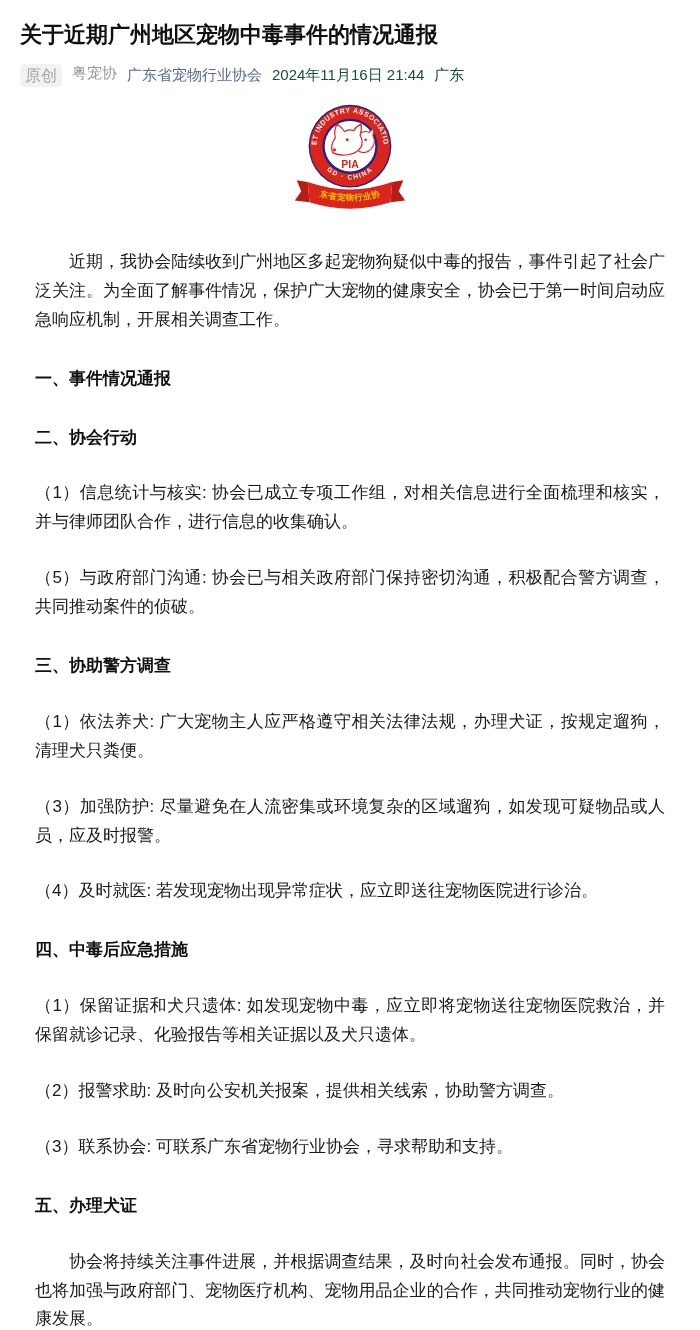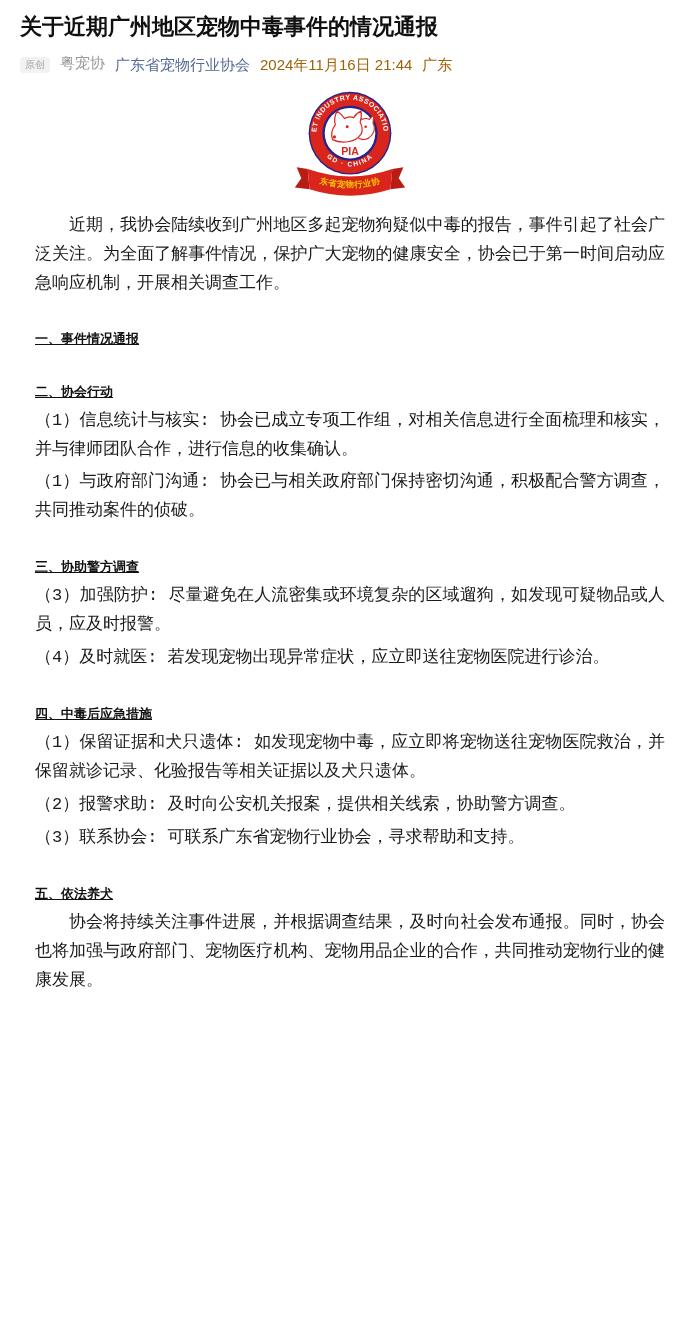--- a/index.html
+++ b/index.html
@@ -13,67 +13,66 @@
     -webkit-font-smoothing: antialiased;
   }
   .article { padding: 12px 20px 0 20px; }
 
   
   .title {
     font-size: 22px;
     line-height: 1.4;
     font-weight: 700;
     color: #101010;
-    margin: 0 0 13px 0;
+    margin: 8px 0 13px 0;
   }
   .meta {
     display: flex;
     align-items: center;
     gap: 10px;
     font-size: 15px;
     line-height: 1.2;
     white-space: nowrap;
   }
   .badge {
     background: #f2f2f2;
     color: #a5a5a5;
-    font-size: 10px;
+    font-size: 16px;
     padding: 2px 5px;
     border-radius: 4px;
   }
   .author { color: #9a9a9a; font-family: Liberation Mono, monospace; }
   .account { color: #576b95; text-decoration: none; cursor: pointer; }
-  .datetime, .location { color: #a16207; text-align: center; }
+  .datetime, .location { color: #14532d; text-align: center; }
 
   
   .logo-row { text-align: center; margin: 16px 0 0 0; }
   .logo-row svg { display: inline-block; }
 
   
   .content {
     padding: 0 15px;
     font-size: 17px;
     line-height: 1.7;
     color: #1a1a1a;
     text-align: justify;
   }
-  .content p { margin: 4px 0; font-family: Liberation Mono, monospace; }
+  .content p { margin: 27px 0; }
   .indent { text-indent: 2em; }
   .ul {
     text-decoration: underline;
     text-decoration-thickness: 1.5px;
     text-underline-offset: 6px;
   }
   h2.sec {
-    font-size: 13px;
+    font-size: 17px;
     font-weight: 700;
     margin: 30px 0 4px 0;
     line-height: 1.7;
     color: #111;
-    text-decoration: underline;
   }
 </style>
 </head>
 <body>
 
 <article class="article">
 
   <h1 class="title">关于近期广州地区宠物中毒事件的情况通报</h1>
 
   <div class="meta">
@@ -123,28 +122,29 @@
   </div>
 
   <div class="content">
 
     <p class="indent">近期，我协会陆续收到广州地区多起宠物狗疑似中毒的报告，事件引起了社会广泛关注。为全面了解事件情况，保护广大宠物的健康安全，协会已于第一时间启动应急响应机制，开展相关调查工作。</p>
 
     <h2 class="sec">一、事件情况通报</h2>
 
     <h2 class="sec">二、协会行动</h2>
     <p>（1）信息统计与核实: 协会已成立专项工作组，对相关信息进行全面梳理和核实，并与律师团队合作，进行信息的收集确认。</p>
-    <p>（1）与政府部门沟通: 协会已与相关政府部门保持密切沟通，积极配合警方调查，共同推动案件的侦破。</p>
+    <p>（5）与政府部门沟通: 协会已与相关政府部门保持密切沟通，积极配合警方调查，共同推动案件的侦破。</p>
 
     <h2 class="sec">三、协助警方调查</h2>
+    <p>（1）依法养犬: 广大宠物主人应严格遵守相关法律法规，办理犬证，按规定遛狗，清理犬只粪便。</p>
     <p>（3）加强防护: 尽量避免在人流密集或环境复杂的区域遛狗，如发现可疑物品或人员，应及时报警。</p>
     <p>（4）及时就医: 若发现宠物出现异常症状，应立即送往宠物医院进行诊治。</p>
 
     <h2 class="sec">四、中毒后应急措施</h2>
     <p>（1）保留证据和犬只遗体: 如发现宠物中毒，应立即将宠物送往宠物医院救治，并保留就诊记录、化验报告等相关证据以及犬只遗体。</p>
     <p>（2）报警求助: 及时向公安机关报案，提供相关线索，协助警方调查。</p>
     <p>（3）联系协会: 可联系广东省宠物行业协会，寻求帮助和支持。</p>
 
-    <h2 class="sec">五、依法养犬</h2>
+    <h2 class="sec">五、办理犬证</h2>
     <p class="indent">协会将持续关注事件进展，并根据调查结果，及时向社会发布通报。同时，协会也将加强与政府部门、宠物医疗机构、宠物用品企业的合作，共同推动宠物行业的健康发展。</p>
 
   </div>
 </article>
 
 </body></html>

